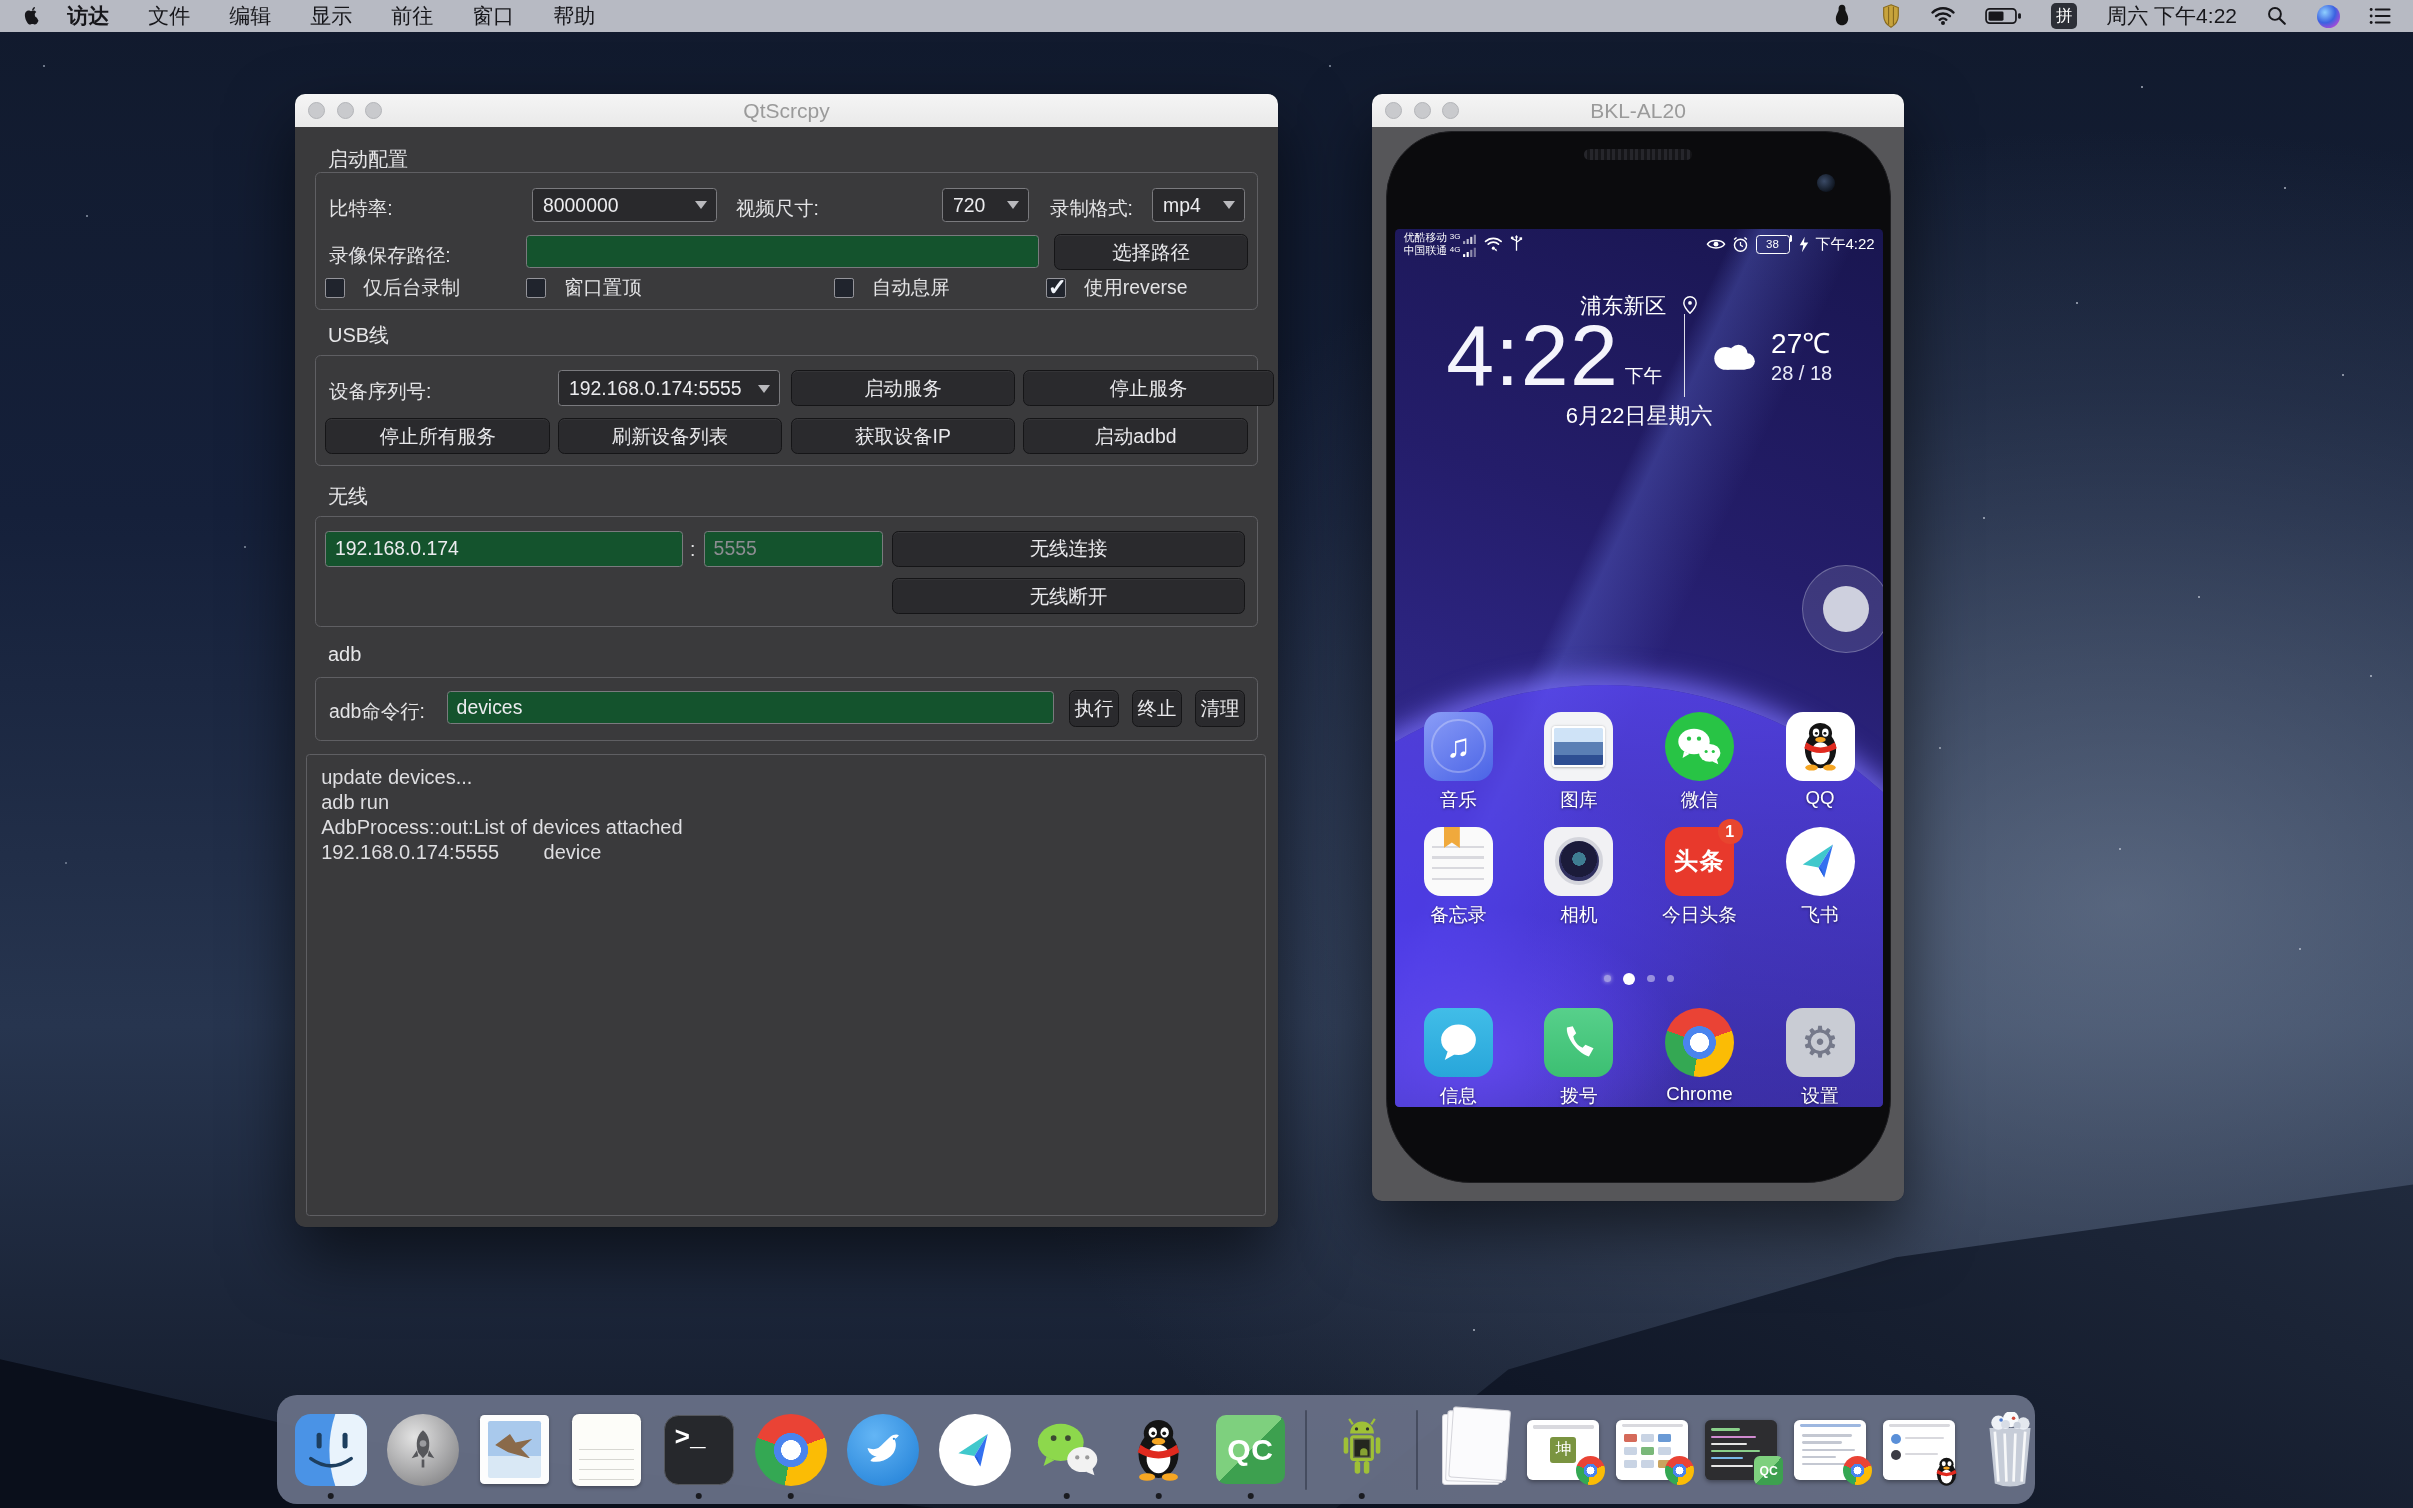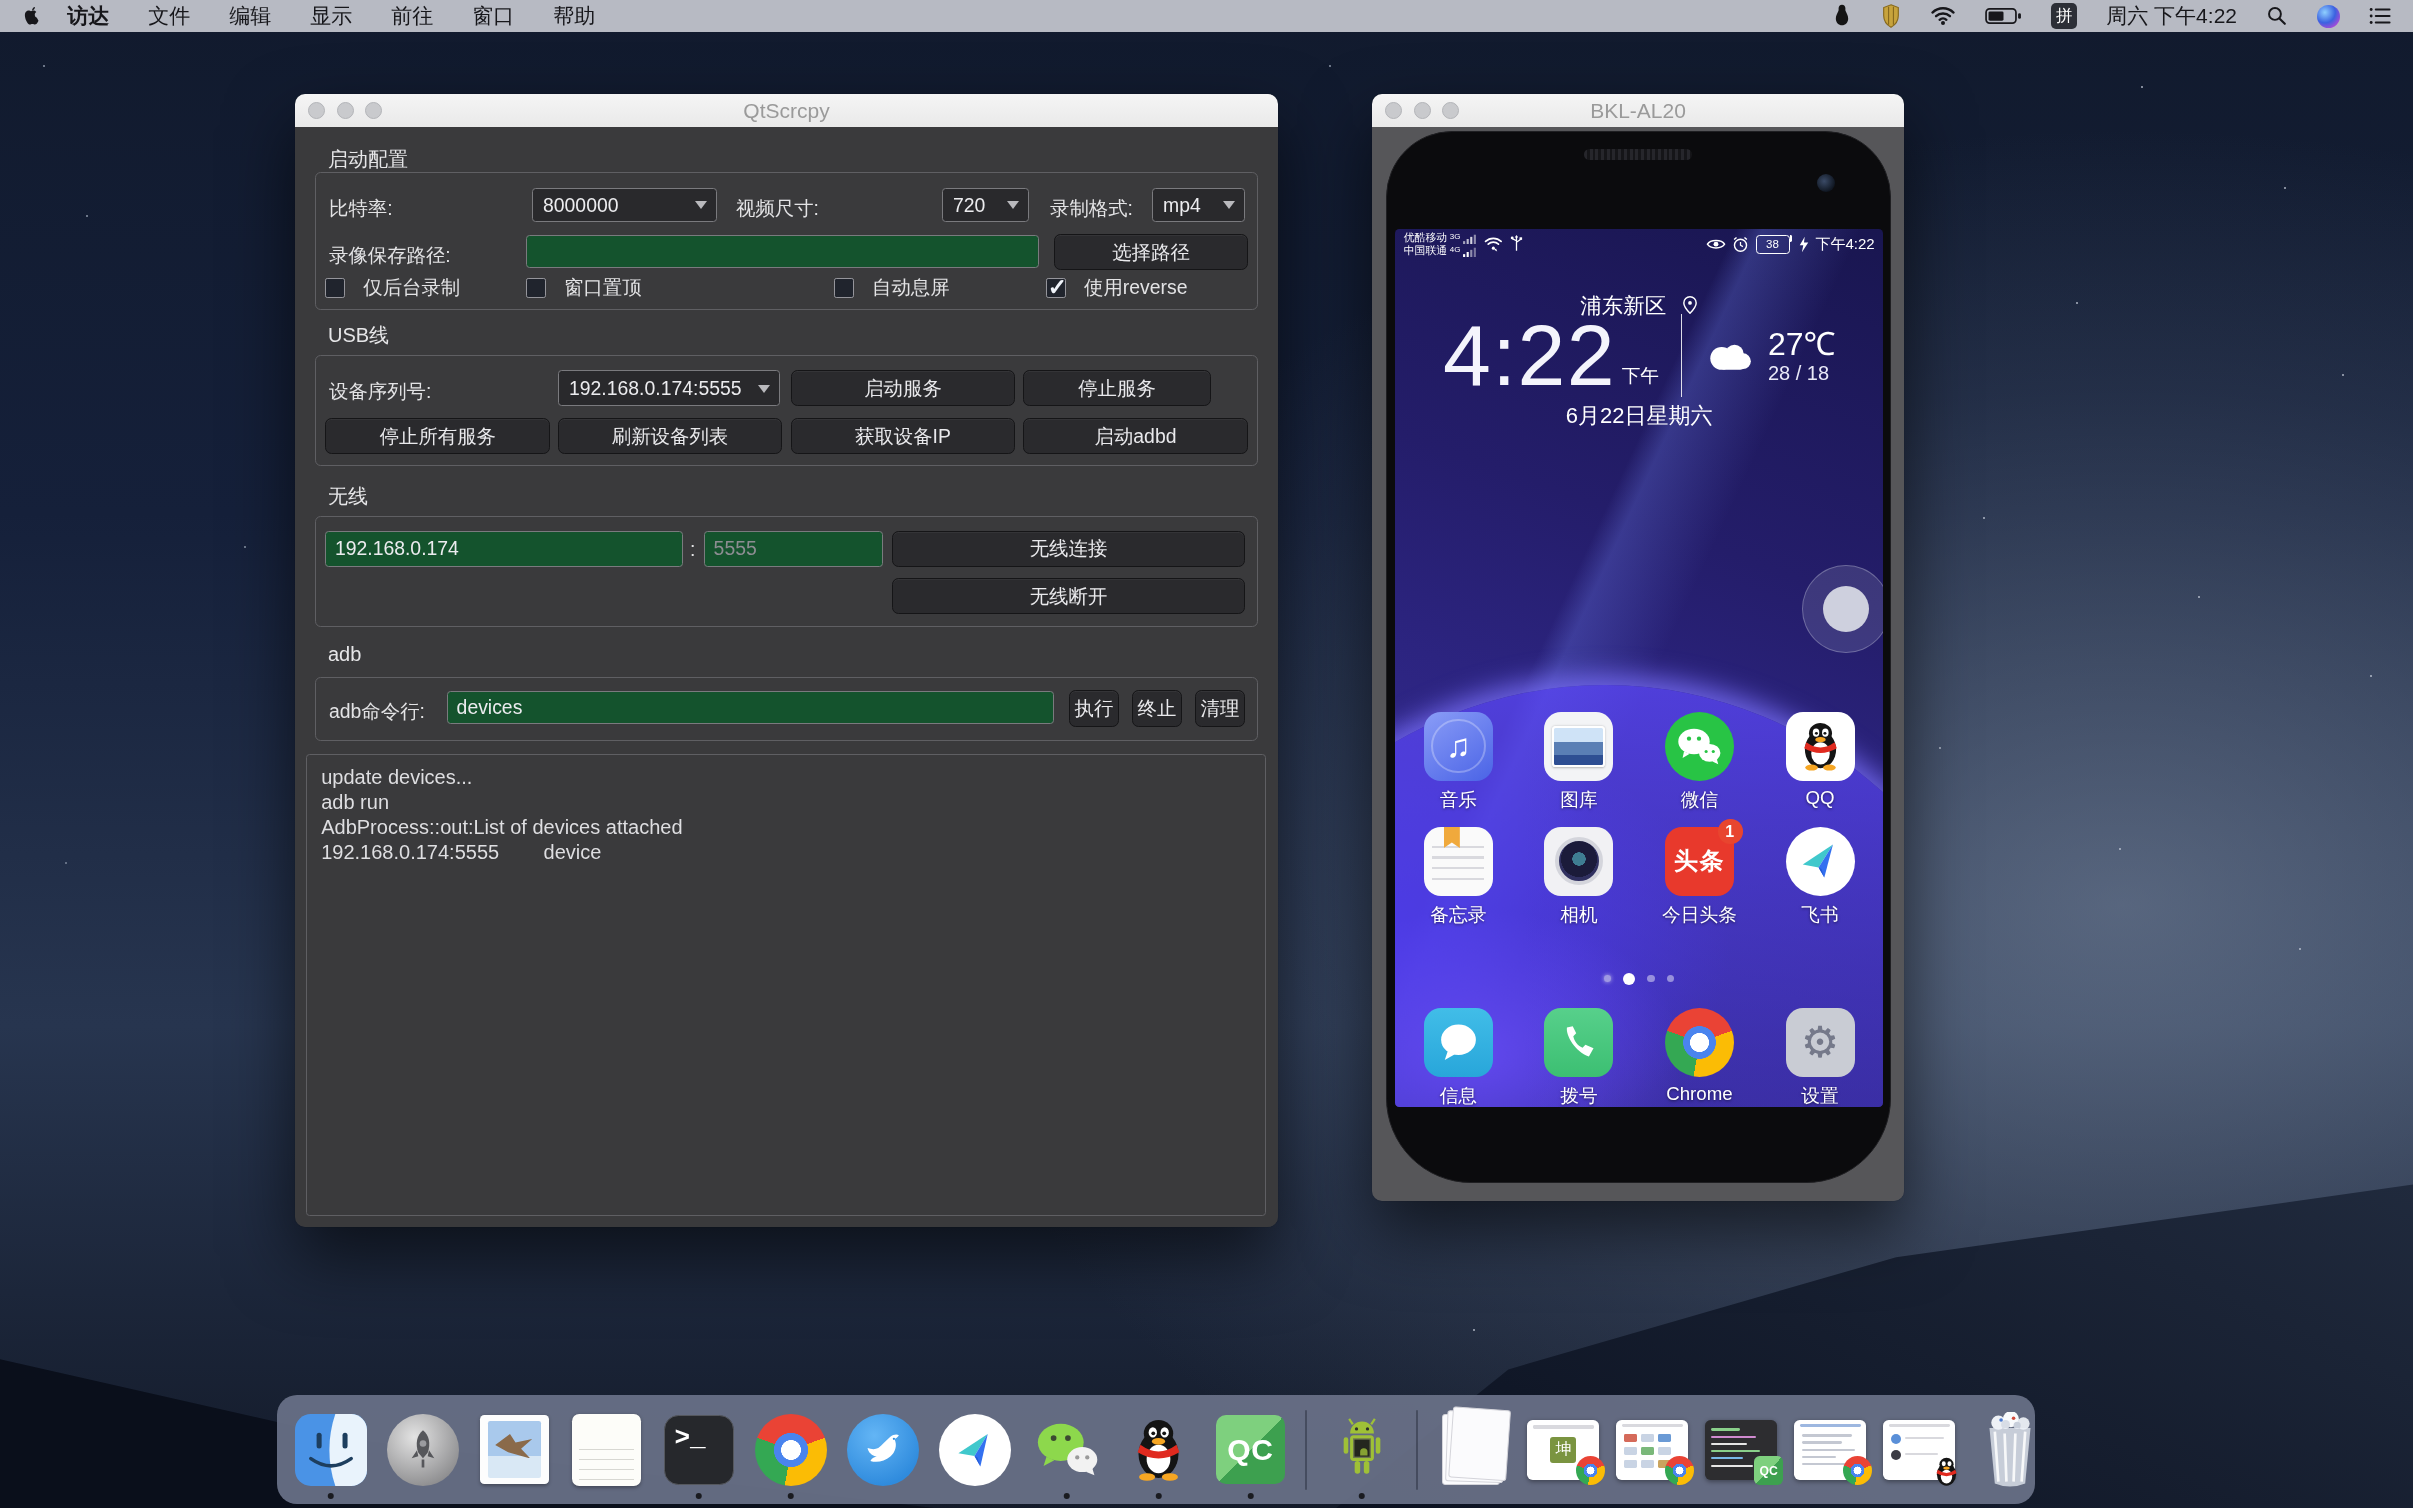--- a/index.html
+++ b/index.html
@@ -88,21 +88,21 @@
   .sb-right{margin-left:auto;display:flex;align-items:center;gap:6.5px;font-size:15px;}
   .batt{display:flex;align-items:flex-start;}
   .batt .bb{width:32px;height:17px;border:1.4px solid #fff;border-radius:3.6px;font-size:11.5px;display:flex;align-items:center;justify-content:center;}
   .batt .bn{width:2.9px;height:7.2px;background:#fff;border-radius:0 1.4px 1.4px 0;}
   .loc{position:absolute;top:62px;width:100%;text-align:center;font-size:21.5px;display:flex;justify-content:center;align-items:center;gap:16px;}
   .clockrow{position:absolute;top:83px;left:0;width:100%;display:flex;justify-content:center;align-items:center;}
   .bigtime{font-size:86px;line-height:1.02;color:#f4f4fc;letter-spacing:1.4px;}
   .period{font-size:18.7px;align-self:flex-end;margin:0 0 10px 5.7px;}
   .vline{width:1.4px;height:83px;background:rgba(255,255,255,.85);margin:0 21.5px;}
   .weather{display:flex;align-items:center;gap:11.5px;}
-  .wcol .temp{font-size:32px;line-height:36px;}
+  .wcol .temp{font-size:28px;line-height:36px;}
   .wcol .range{font-size:20px;color:#e9e9f8;}
   .pdate{position:absolute;top:172px;width:100%;text-align:center;font-size:22px;}
   .grid{position:absolute;left:2.9px;right:2.9px;display:grid;grid-template-columns:repeat(4,1fr);}
   .g1{top:483px;} .g2{top:598px;} .gdock{top:779px;}
   .cell{display:flex;flex-direction:column;align-items:center;position:relative;}
   .aicon{width:69px;height:69px;border-radius:17px;display:flex;align-items:center;justify-content:center;position:relative;}
   .alabel{margin-top:6.5px;font-size:18.7px;color:#fff;text-shadow:0 0.7px 2.9px rgba(0,0,0,.55);}
   .abadge{position:absolute;top:-7.2px;right:-8.6px;min-width:24.4px;height:24.4px;border-radius:12.2px;background:#e8452f;
     color:#fff;font-size:16px;display:flex;align-items:center;justify-content:center;z-index:2;}
   .i-music{background:linear-gradient(145deg,#8a9df7,#4a63e6);color:#fff;font-size:33px;}
@@ -300,21 +300,21 @@
           <span>使用reverse</span>
         </div>
       </div>
 
       <div class="qs-h" style="left:33px;top:195px;">USB线</div>
 
       <div class="group" style="left:20px;top:228px;width:941px;height:109px;">
         <div class="lbl" style="left:13px;top:21.5px;">设备序列号:</div>
         <div class="combo" style="left:242px;top:14.4px;width:222px;height:36px;">192.168.0.174:5555</div>
         <div class="btn" style="left:475px;top:14.4px;width:224px;height:36px;">启动服务</div>
-        <div class="btn" style="left:707px;top:14.4px;width:188px;height:36px;">停止服务</div>
+        <div class="btn" style="left:707px;top:14.4px;width:251px;height:36px;">停止服务</div>
         <div class="btn" style="left:9.3px;top:62px;width:225px;height:36px;">停止所有服务</div>
         <div class="btn" style="left:242px;top:62px;width:224px;height:36px;">刷新设备列表</div>
         <div class="btn" style="left:475px;top:62px;width:224px;height:36px;">获取设备IP</div>
         <div class="btn" style="left:707px;top:62px;width:225px;height:36px;">启动adbd</div>
       </div>
 
       <div class="qs-h" style="left:33px;top:356px;">无线</div>
 
       <div class="group" style="left:20px;top:389px;width:941px;height:109px;">
         <input class="tinput" style="left: 9.3px; top: 13.6px; width: 358px; height: 36px;" value="192.168.0.174">

